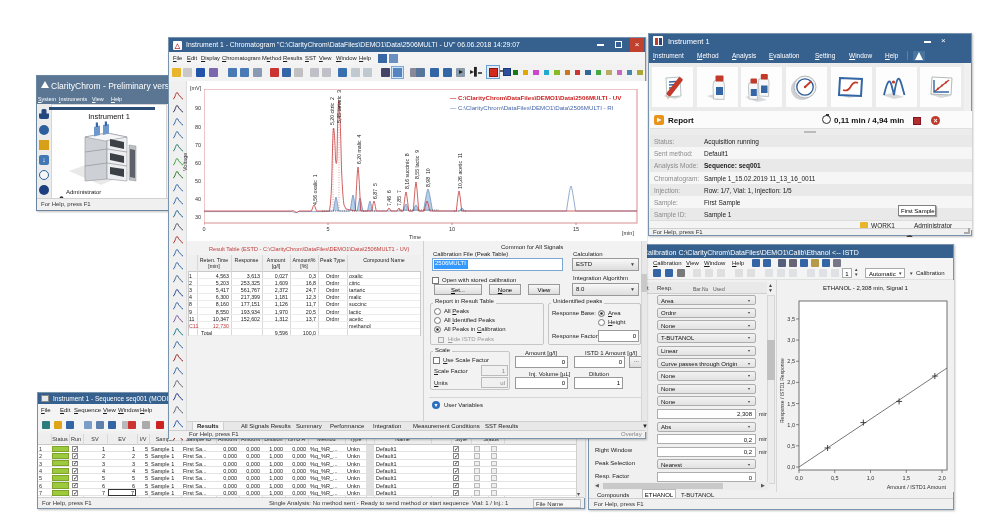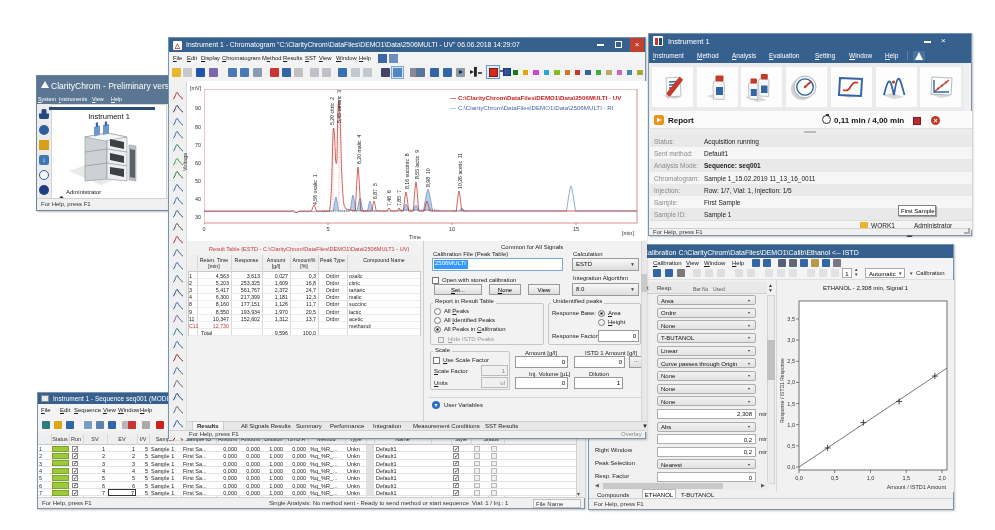--- a/index.html
+++ b/index.html
@@ -895,21 +895,21 @@
             <circle cx="19" cy="8.4" r="1.1" fill="#c23b2a"></circle>
           </svg></div>
       </div>
 
   <div class="ab" style="left:1px;top:77px;width:322px;height:18px;background:#fbfbfb;border-bottom:1px solid #e0e0e0"></div>
   <div class="ab" style="left:5px;top:81px;width:10px;height:10px;background:#e8941c;border-radius:2px"></div>
   <div class="ab" style="left:7.5px;top:83.5px;width:5px;height:5px;background:#fff;clip-path:polygon(0 0,100% 50%,0 100%)"></div>
   <div class="ab" style="left:19px;top:82px;font-size:8px;font-weight:bold;color:#111">Report</div>
   <div class="ab" style="left:173px;top:81px;width:9px;height:9px;border:1.5px solid #333;border-radius:50%"></div>
   <div class="ab" style="left:176.5px;top:79.5px;width:3px;height:2px;background:#333"></div>
-  <div class="ab" style="left:185px;top:82px;font-size:8px;font-weight:bold;color:#111">0,11 min / 4,00 min</div>
+  <div class="ab" style="left:185px;top:82px;font-size:8px;font-weight:bold;color:#111">0,11 min / 4,94 min</div>
   <div class="ab" style="left:264px;top:83px;width:8px;height:8px;background:#b03030;border:1px solid #812"></div>
   <div class="ab" style="left:282px;top:82px;width:9px;height:9px;background:#c0392b;border-radius:50%;color:#fff;font-size:7px;text-align:center;line-height:9px;font-weight:bold">×</div>
 
   <div class="ab" style="left:1px;top:95px;width:322px;height:6px;background:#ececec"></div>
   <div class="ab" style="left:155px;top:97px;width:12px;height:2px;background:#bbb"></div>
 
   <div id="inforows">
         <div class=" ab" style="left: 1px; top: 101px; width: 322px; height: 12.2px; background: rgb(233, 233, 233);"></div>
         <div class=" ab" style="left: 5px; top: 104px; font-size: 6.5px; color: rgb(138, 138, 138);">Status:</div>
         <div class=" ab" style="left: 55px; top: 104px; font-size: 6.5px; color: rgb(26, 26, 26);">Acquisition running</div>

